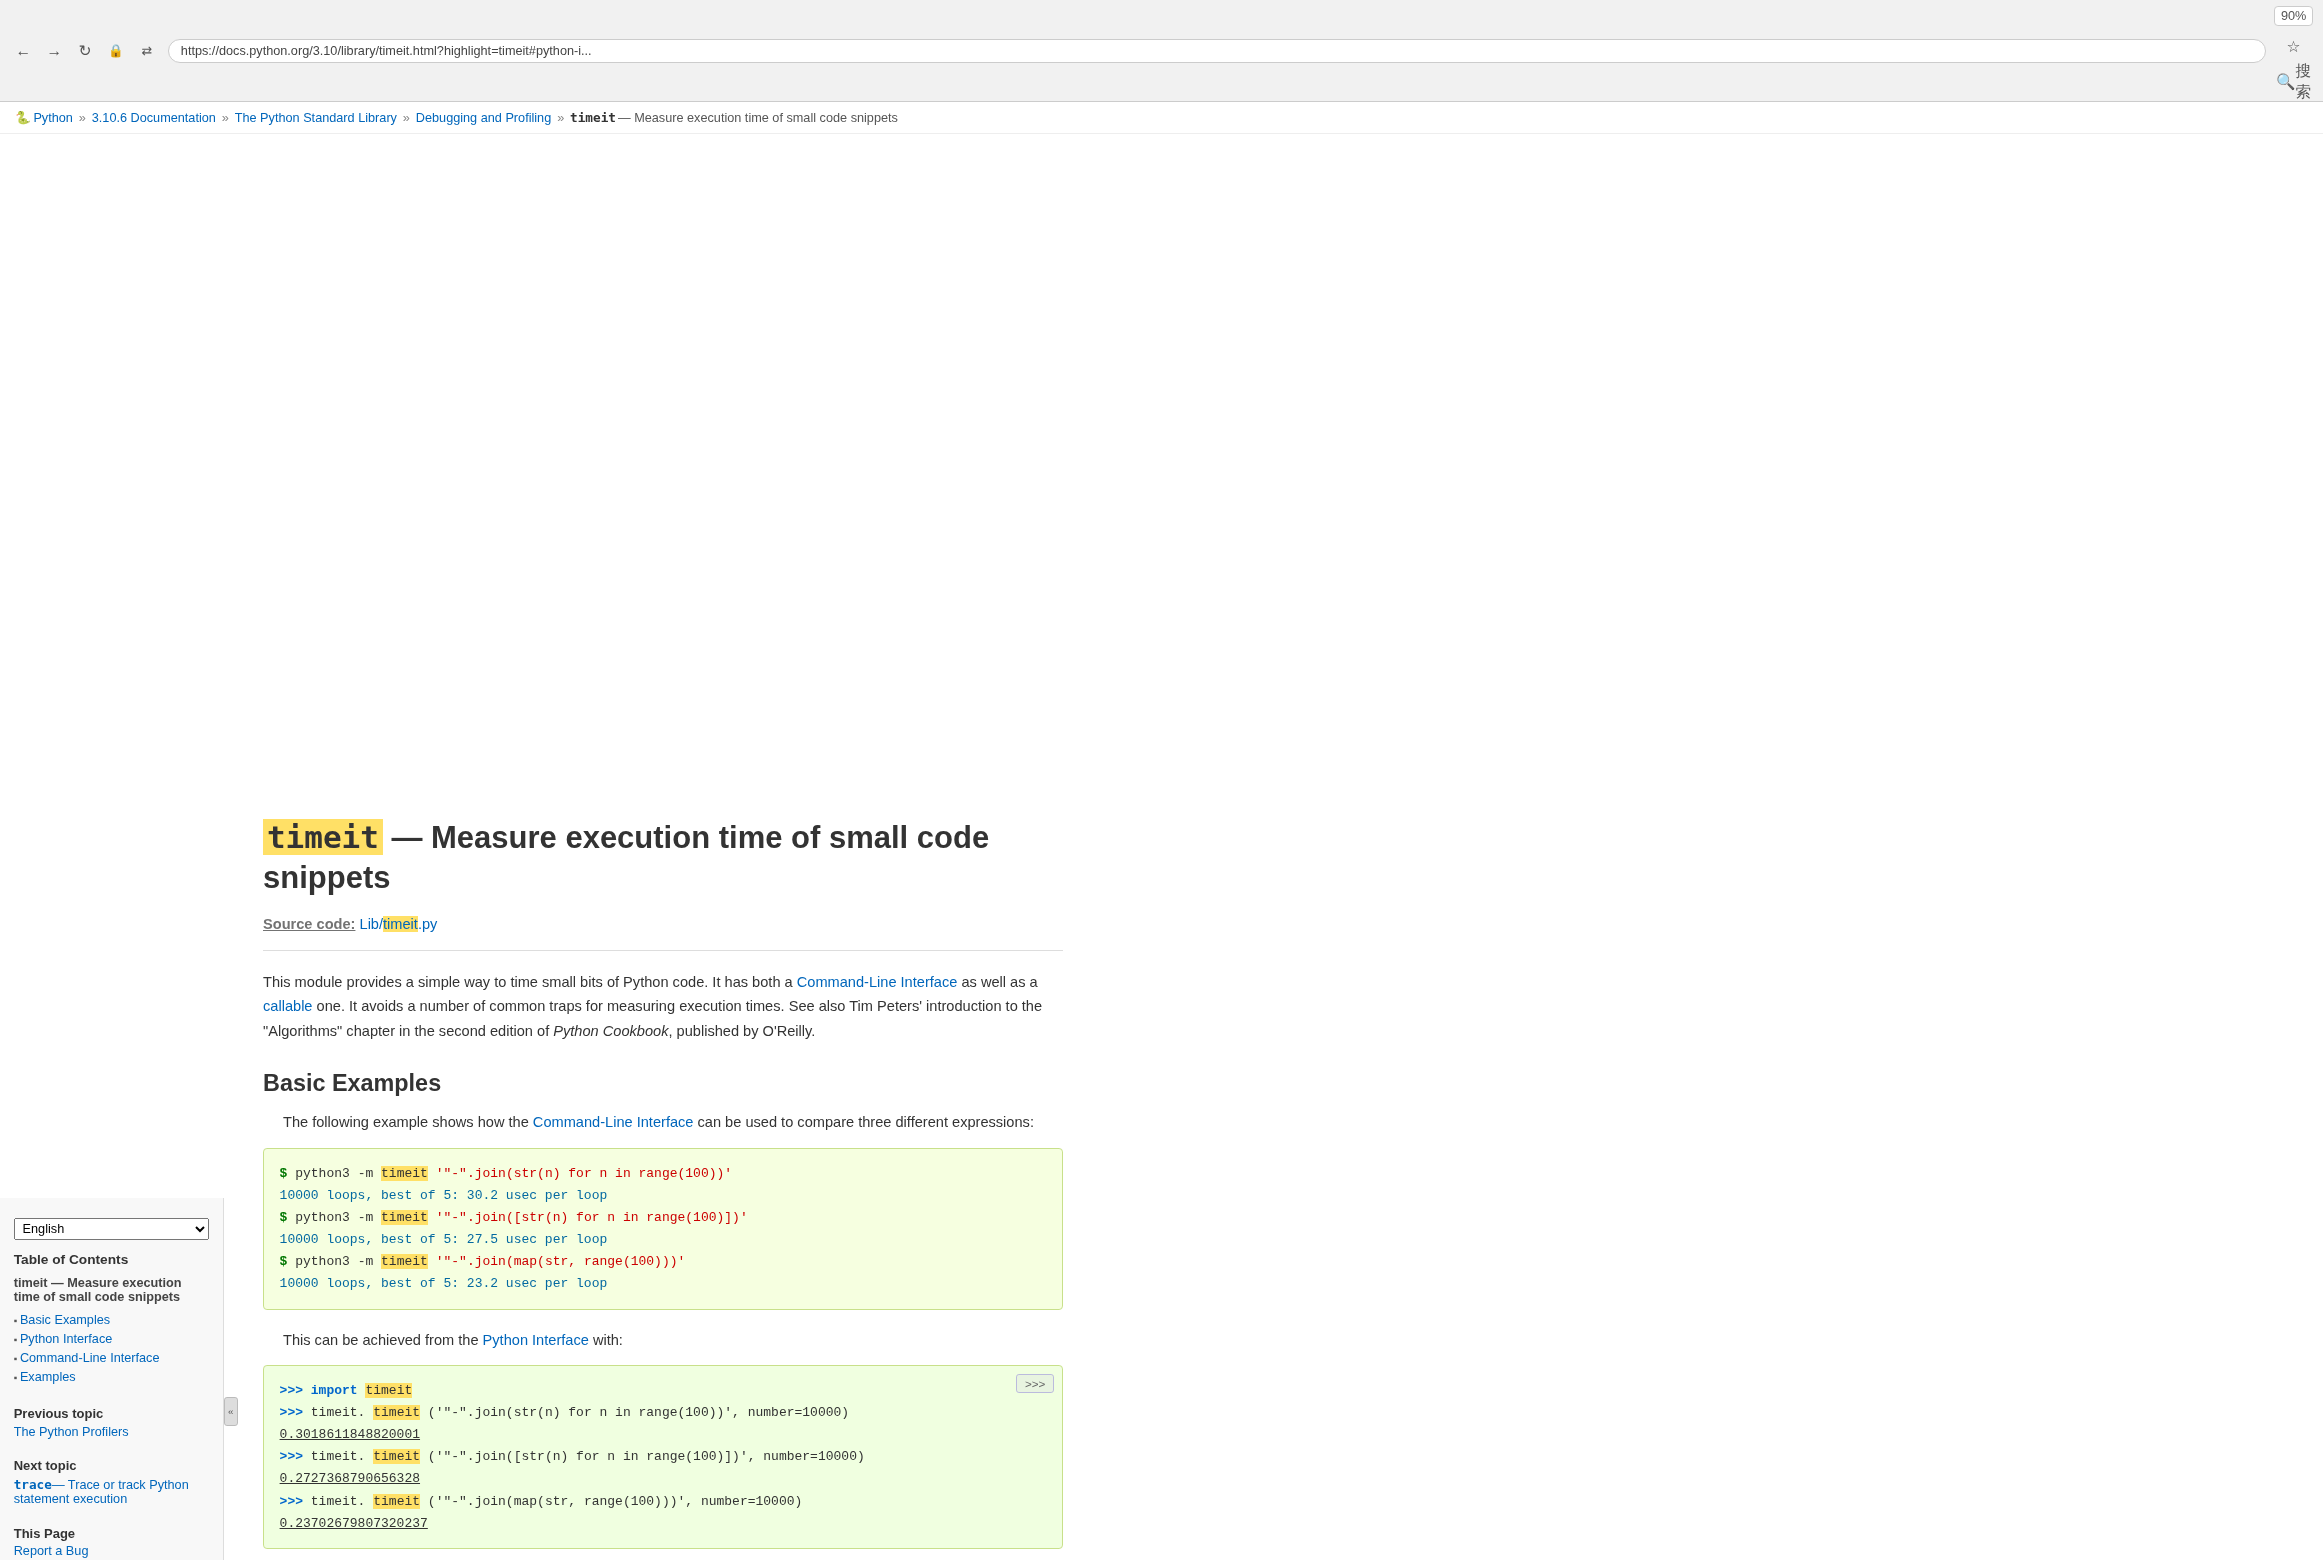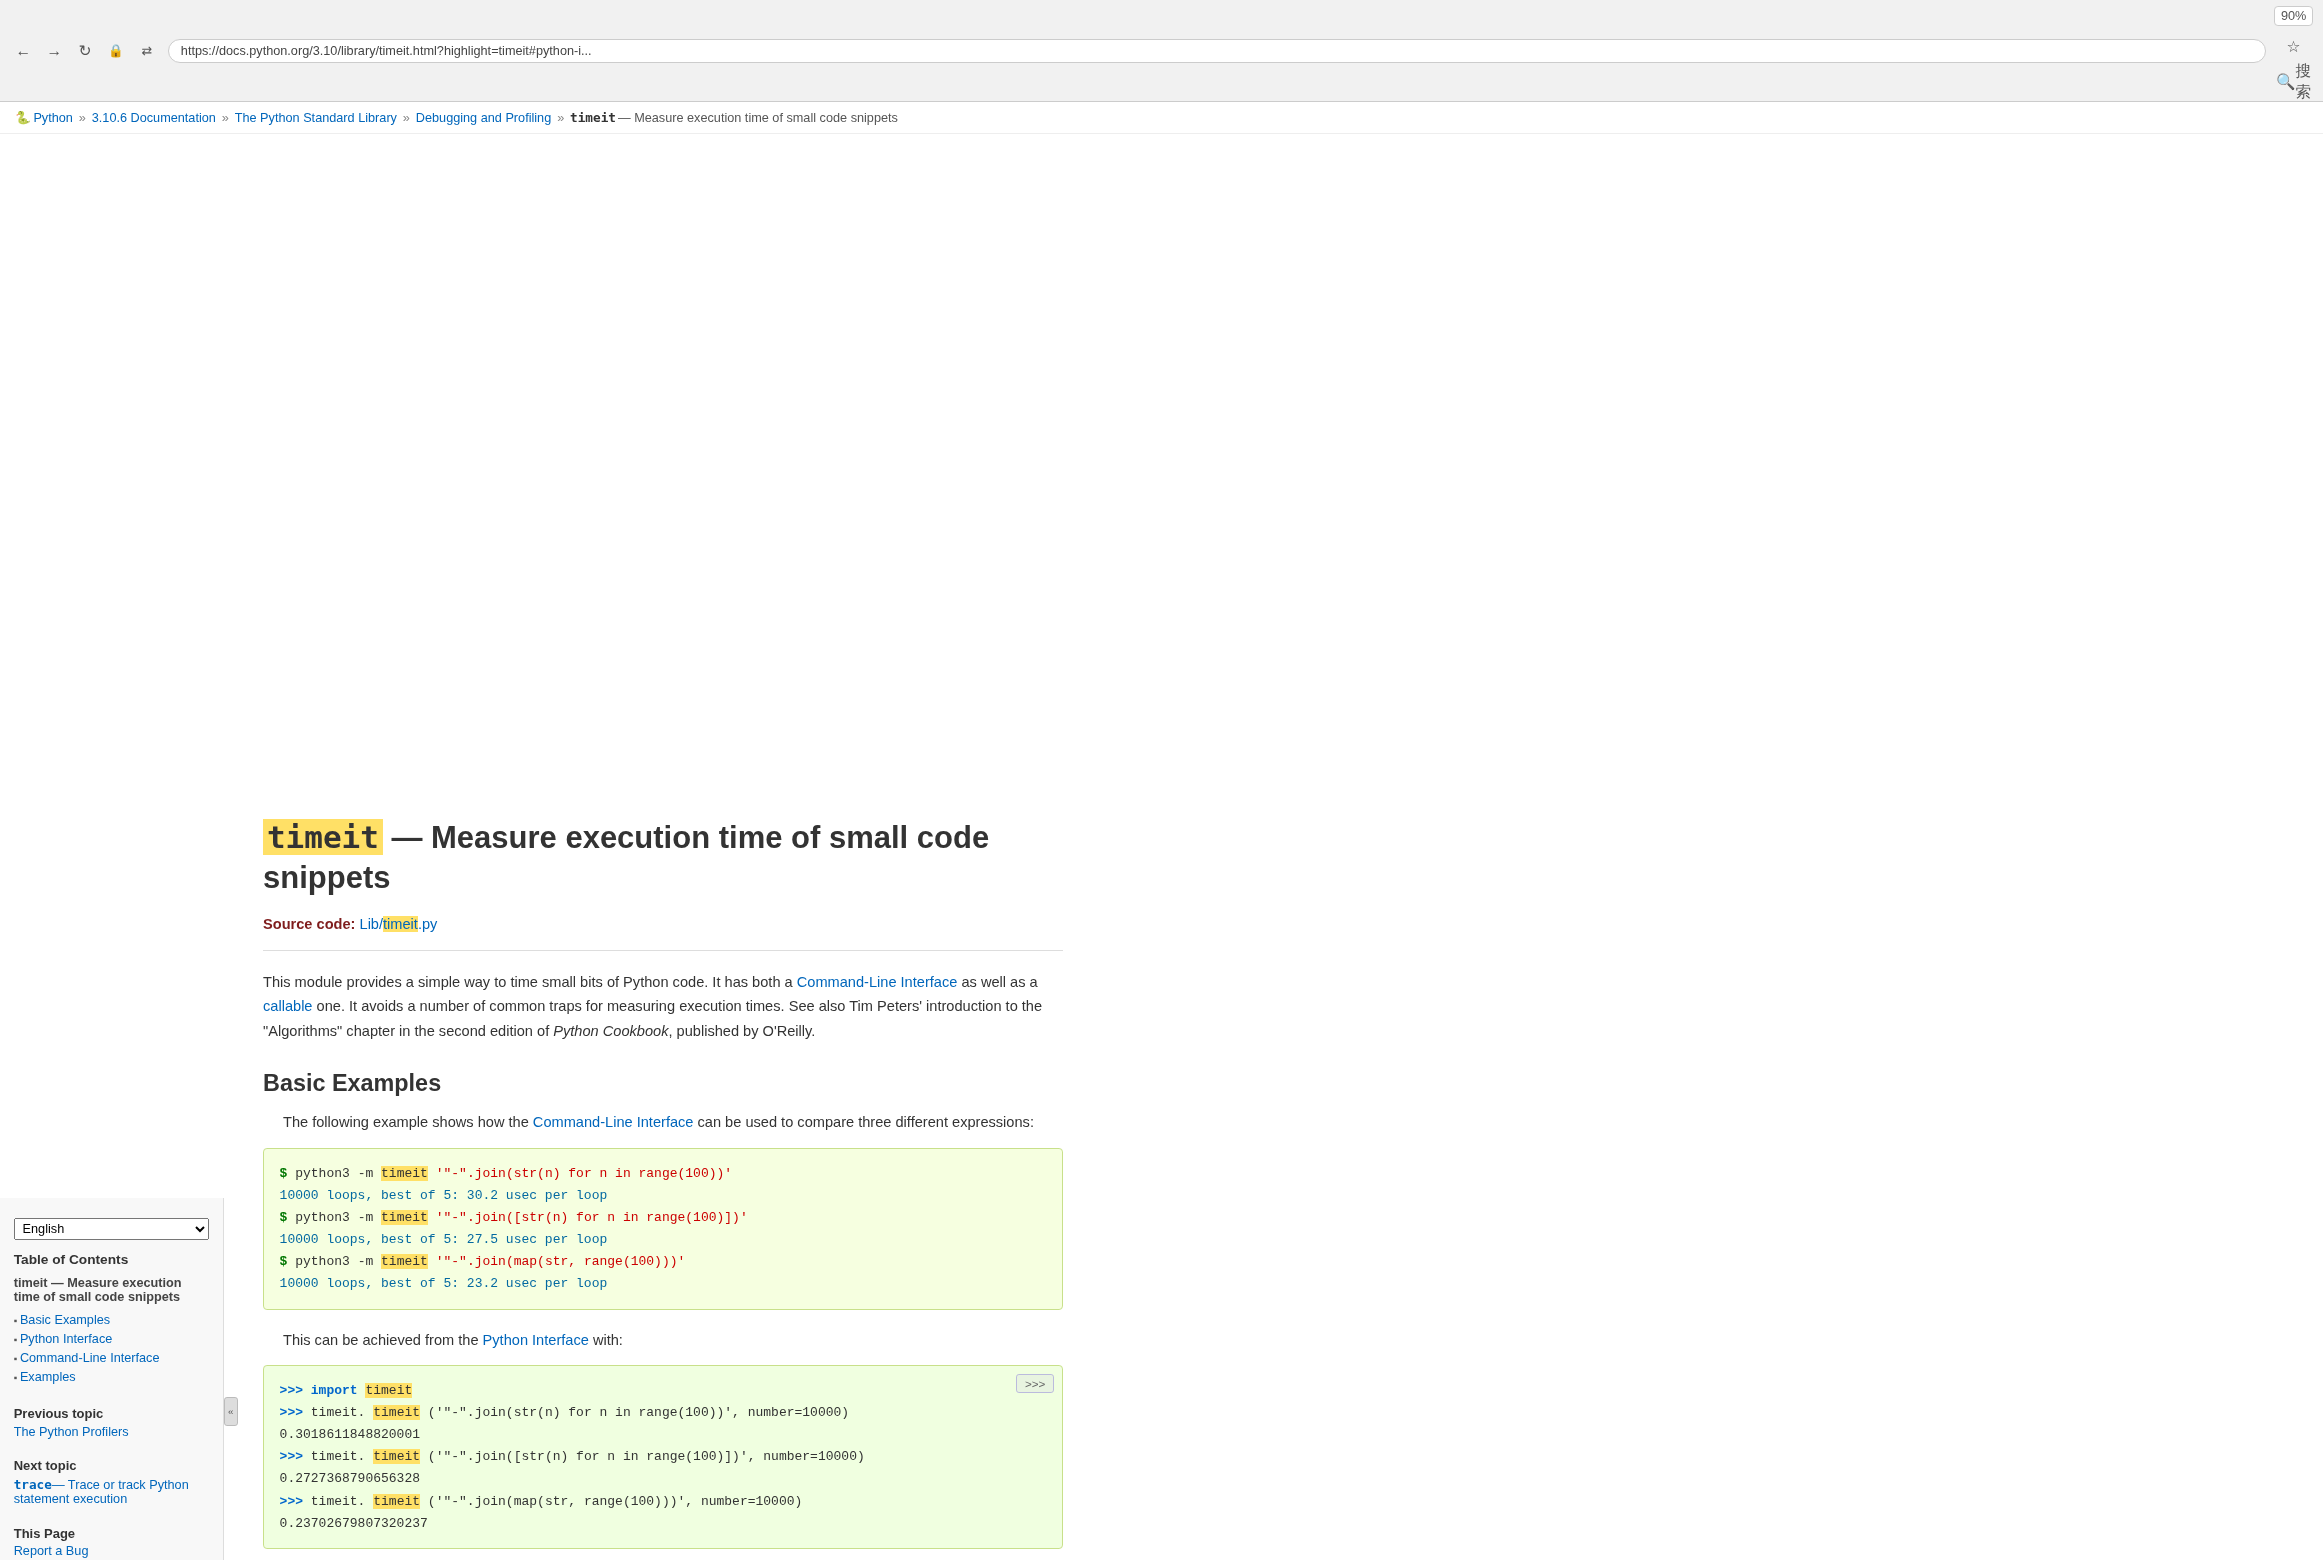--- a/index.html
+++ b/index.html
@@ -150,21 +150,21 @@
       padding: 0 3.9px;
       font-family: monospace;
     }
 
     .source-code-line {
       margin-bottom: 19.5px;
       font-size: 14.6px;
       border-bottom: 1px solid #ddd;
       padding-bottom: 17.6px;
     }
-    .source-code-line strong { color: #7f1d1d; }
+    .source-code-line strong { color: #737373; text-decoration: underline; }
     .source-code-line a { color: #0066bb; text-decoration: none; }
     .source-timeit-highlight {
       background: #ffe066;
       color: #0066bb;
     }
 
     .description { font-size: 14.6px; line-height: 1.65; margin-bottom: 23.4px; color: #333; }
     .description a { color: #0066bb; text-decoration: none; }
     .description em { font-style: italic; }
 
@@ -203,21 +203,21 @@
       font-family: 'Courier New', Courier, monospace;
       font-size: 13px;
       margin-bottom: 17.6px;
       line-height: 1.7;
       position: relative;
     }
     .code-block-interactive .prompt-arrow { color: #0066cc; font-weight: bold; }
     .code-block-interactive .kw-import { color: #0066cc; font-weight: bold; }
     .code-block-interactive .mod-timeit { background: #ffe066; color: #333; }
     .code-block-interactive .func-timeit { background: #ffe066; color: #333; }
-    .code-block-interactive .output-val { color: #333; }
+    .code-block-interactive .output-val { color: #333; text-decoration: underline; }
     .expand-btn {
       position: absolute;
       top: 7.8px;
       right: 7.8px;
       background: #e8f4e0;
       border: 1px solid #bbd;
       border-radius: 2.9px;
       padding: 2px 7.8px;
       font-size: 11.7px;
       cursor: pointer;

